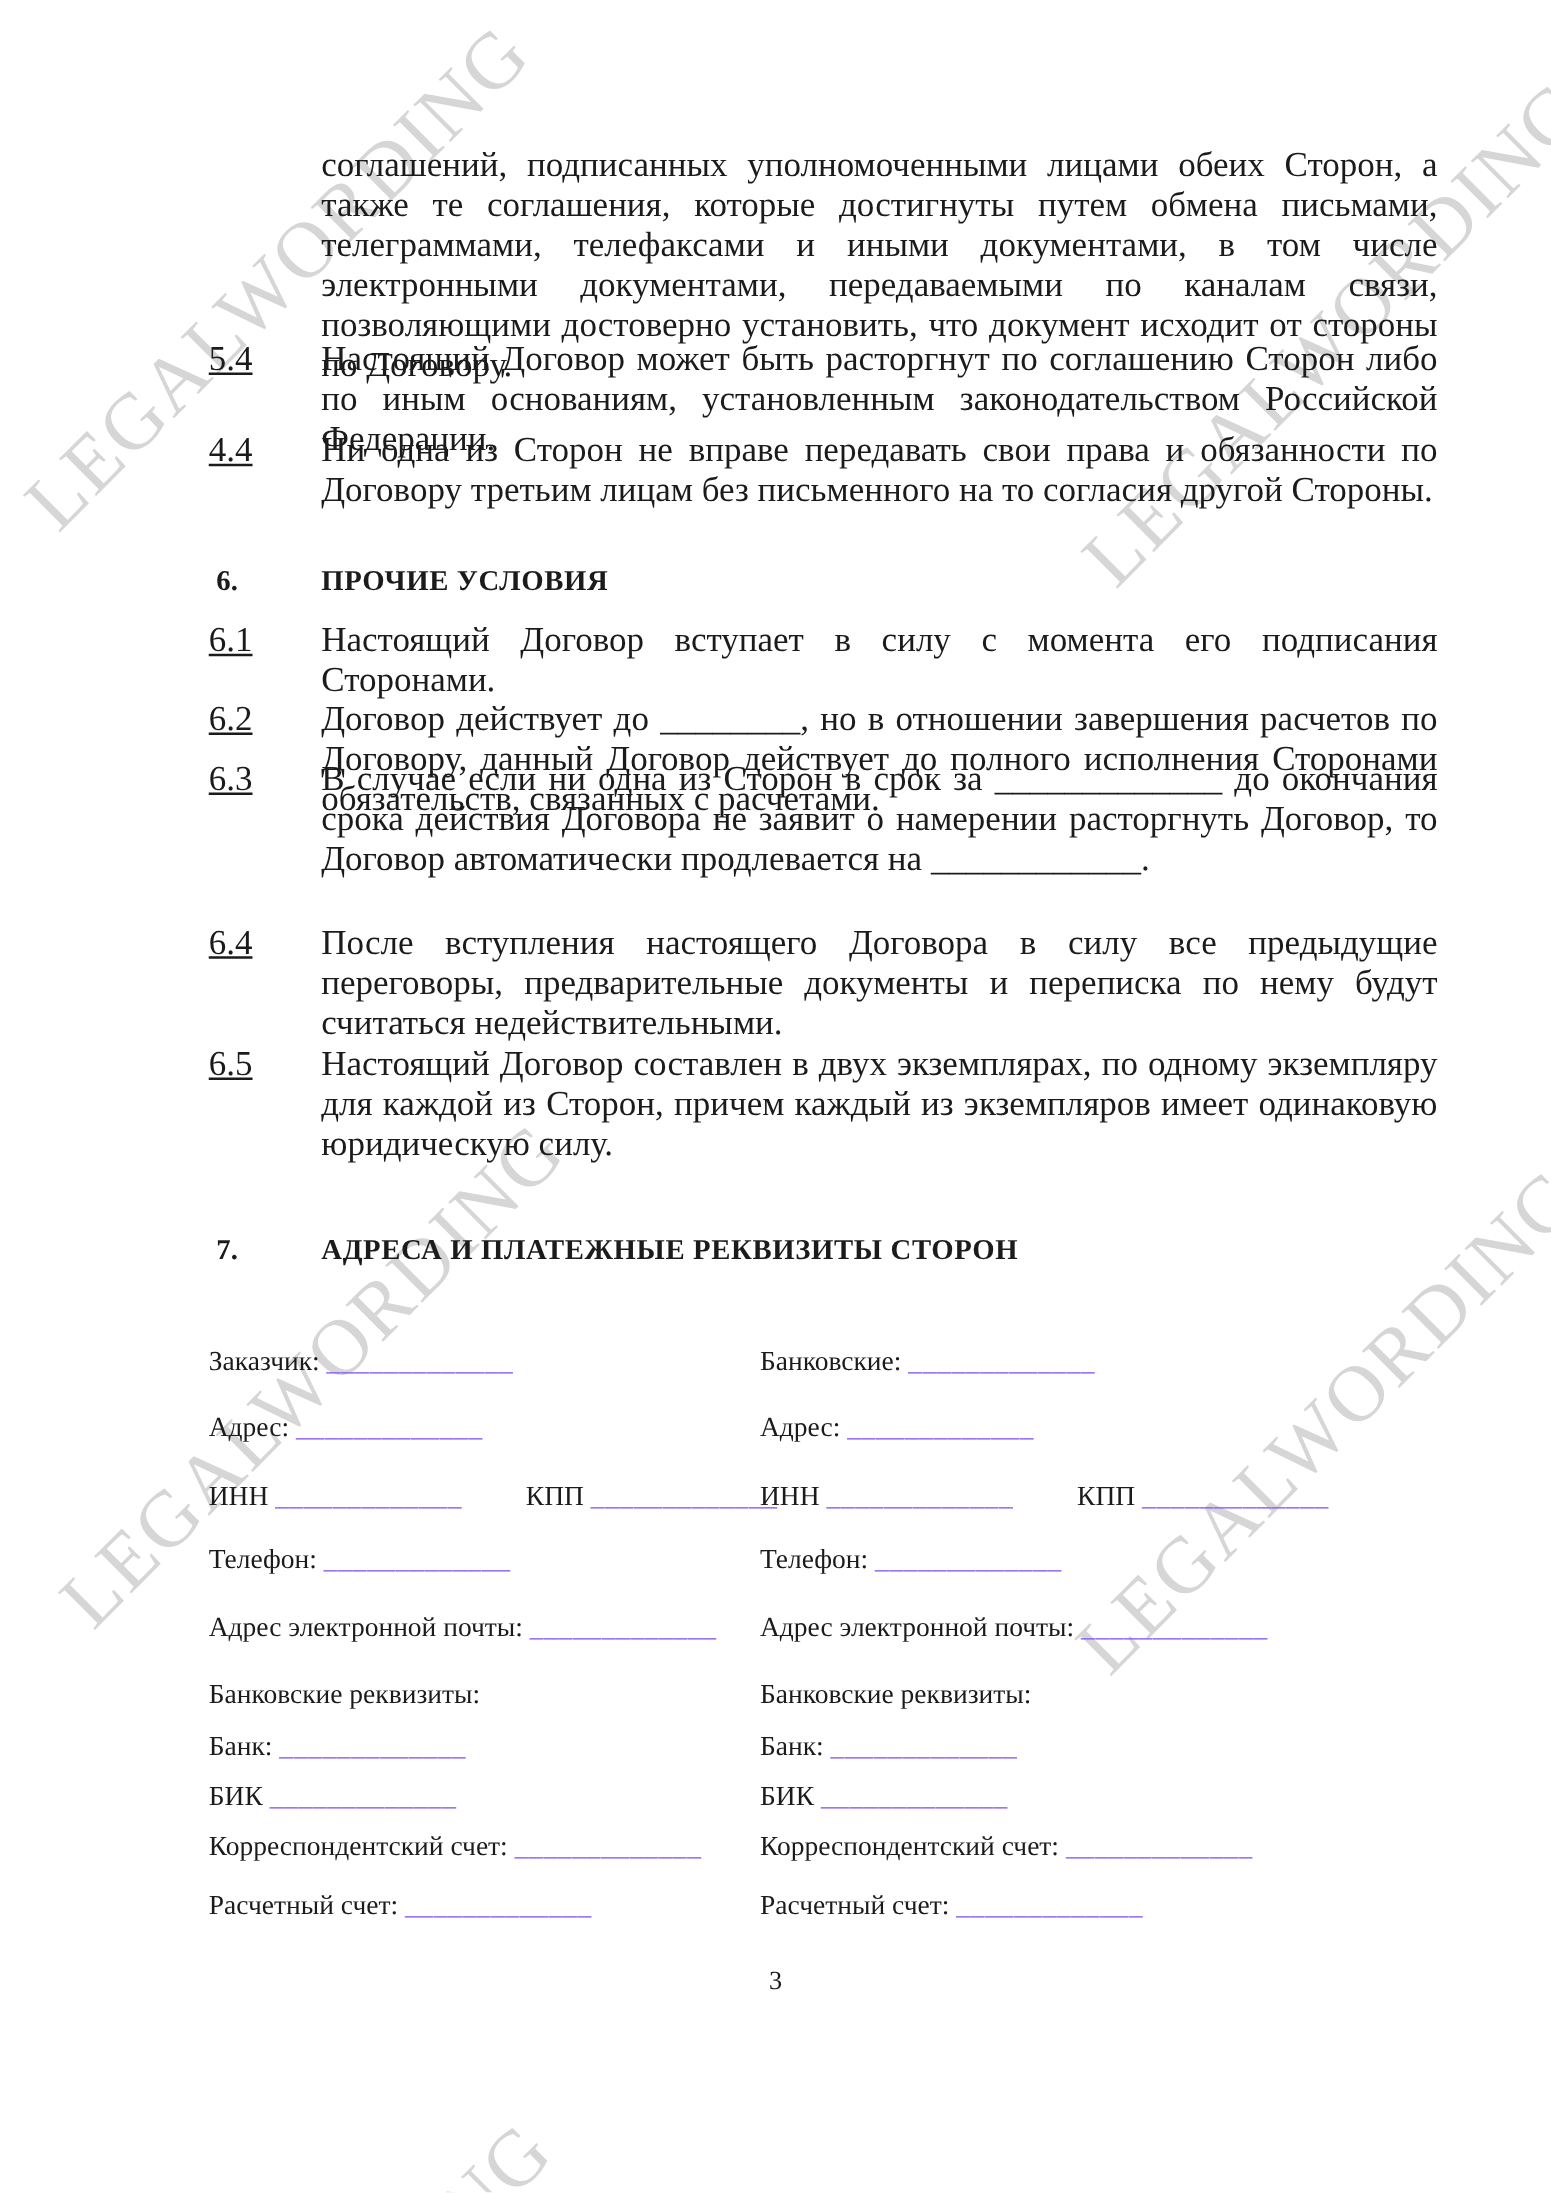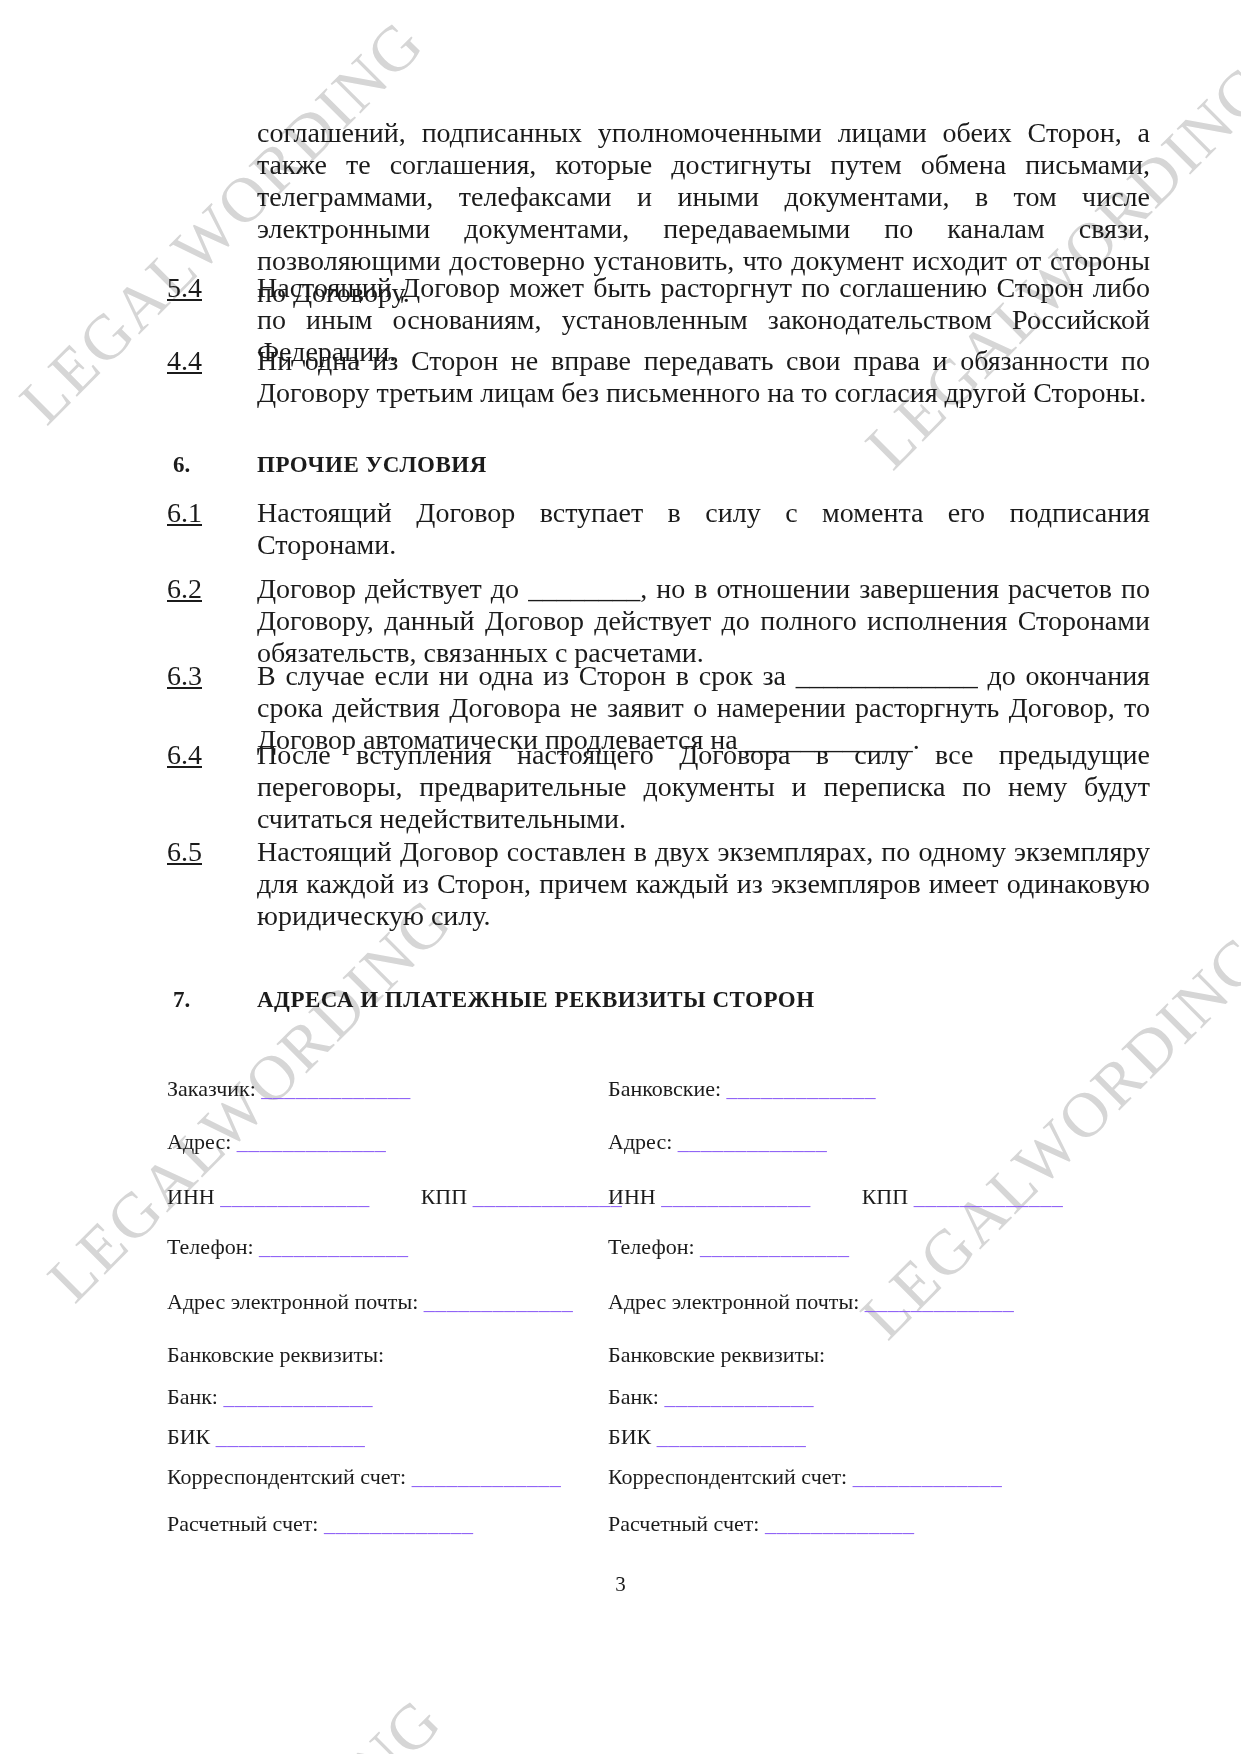--- a/index.html
+++ b/index.html
@@ -82,26 +82,26 @@
     <div class="heading" style="top:450px">
       <span class="hnum">6.</span>
       <span class="htitle">ПРОЧИЕ УСЛОВИЯ</span>
     </div>
 
     <div class="para" style="top:497px">
       <span class="cnum">6.1</span>
       <div class="cbody">Настоящий Договор вступает в силу с момента его подписания Сторонами.</div>
     </div>
 
-    <div class="para" style="top:573px">
+    <div class="para" style="top:560px">
       <span class="cnum">6.2</span>
       <div class="cbody">Договор действует до ________, но в отношении завершения расчетов по Договору, данный Договор действует до полного исполнения Сторонами обязательств, связанных с расчетами.</div>
     </div>
 
-    <div class="para" style="top:660px">
+    <div class="para" style="top:608px">
       <span class="cnum">6.3</span>
       <div class="cbody">В случае если ни одна из Сторон в срок за _____________ до окончания срока действия Договора не заявит о намерении расторгнуть Договор, то Договор автоматически продлевается на ____________.</div>
     </div>
 
     <div class="para" style="top:739px">
       <span class="cnum">6.4</span>
       <div class="cbody">После вступления настоящего Договора в силу все предыдущие переговоры, предварительные документы и переписка по нему будут считаться недействительными.</div>
     </div>
 
     <div class="para" style="top:836px">

